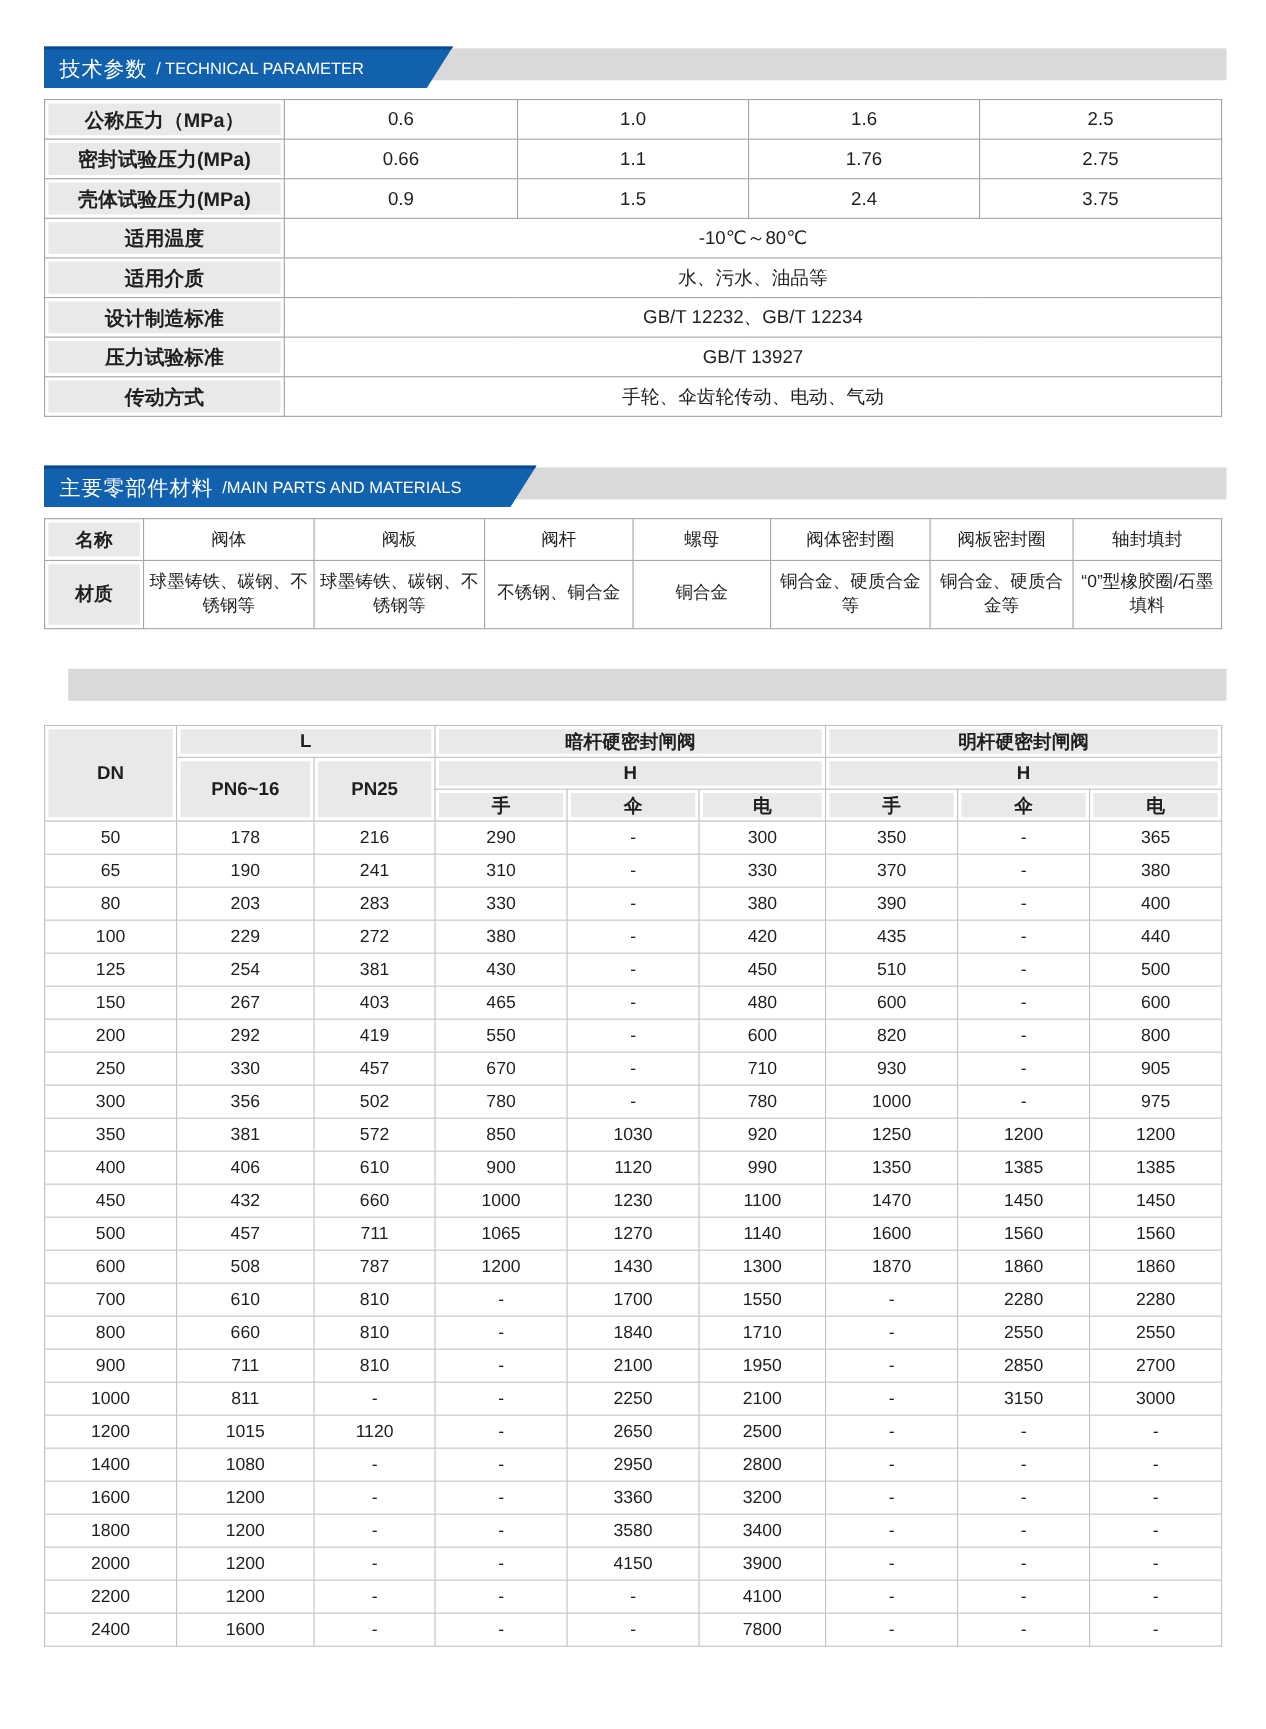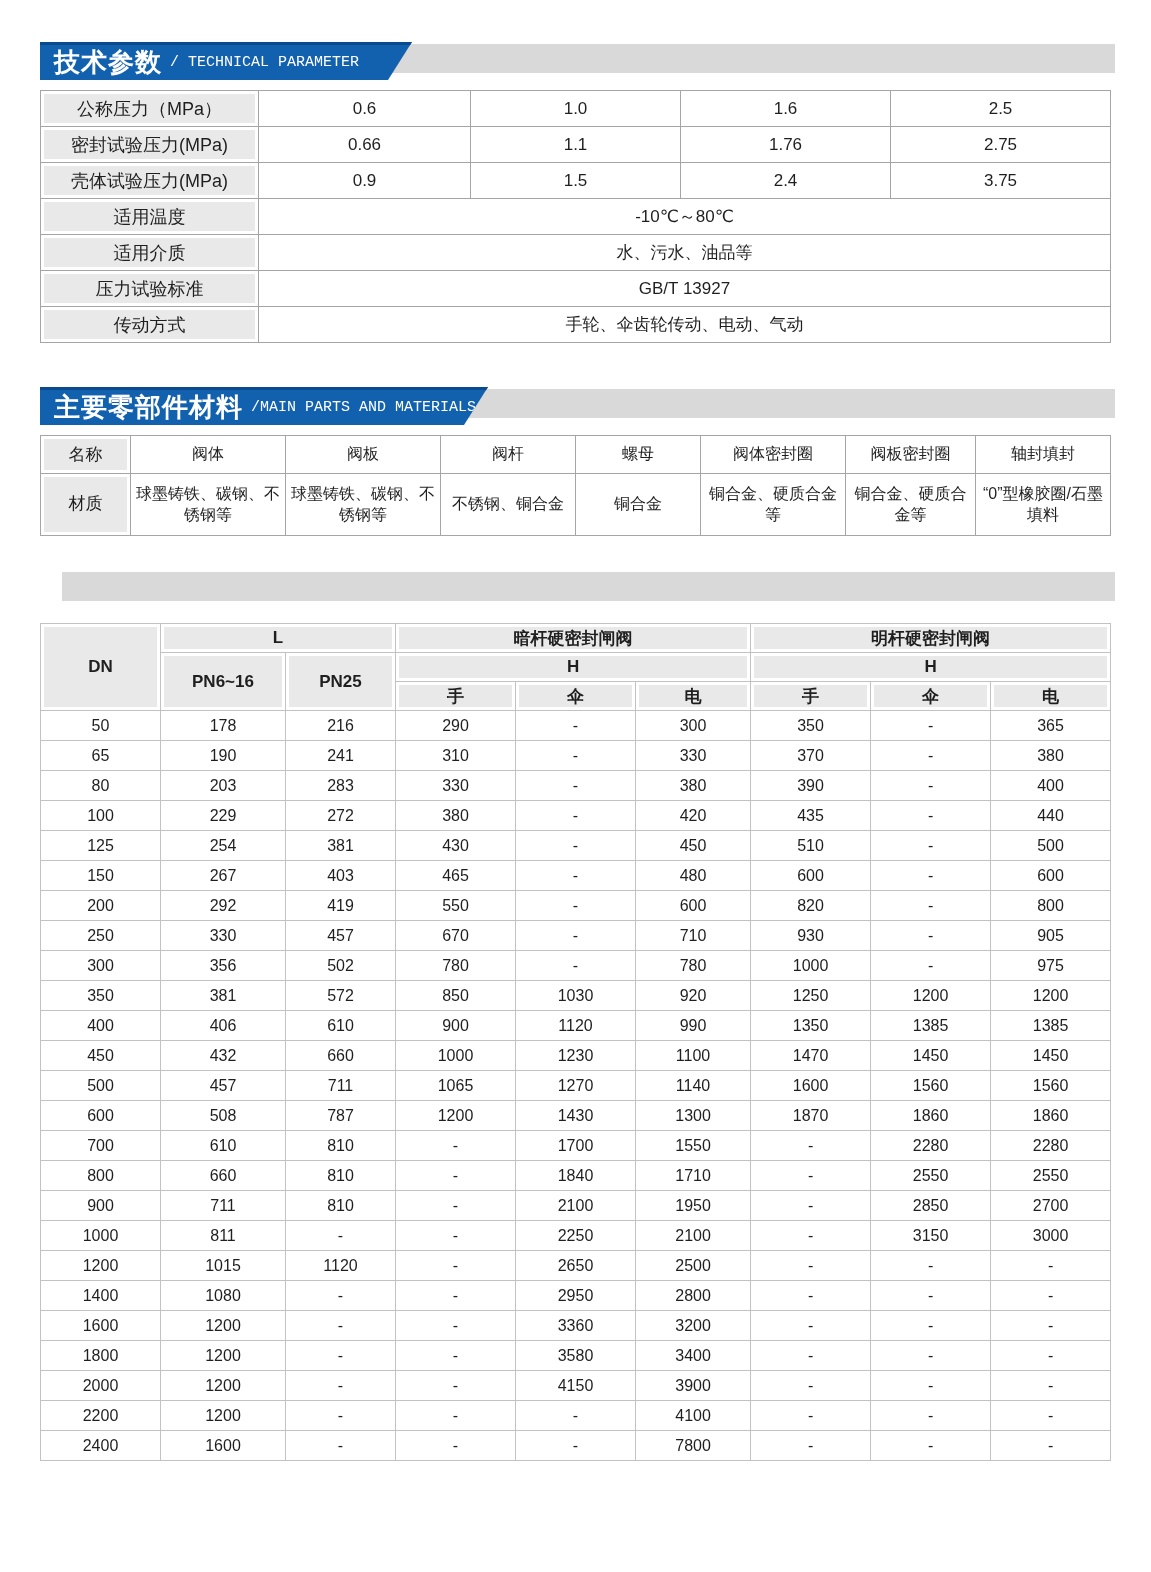--- a/index.html
+++ b/index.html
@@ -7,31 +7,31 @@
   body{font-family:"Liberation Sans","DejaVu Sans",sans-serif;color:#1f1f1f;}
   .page{position:relative;width:1151px;height:1572px;background:#fff;overflow:hidden;}
   .content{position:absolute;left:40px;top:0;width:1070px;}
 
   
   .banner{position:relative;height:38px;}
   .banner .gray{position:absolute;left:22px;right:-5px;top:2px;height:29px;background:var(--gray-bar,#d9d9d9);}
   .banner .blue{position:absolute;left:0;top:0;height:38px;background:var(--blue,#1261af);
     clip-path:polygon(0 0,100% 0,calc(100% - 24px) 100%,0 100%);
     display:flex;align-items:center;padding:0 44px 0 14px;border-top:3px solid var(--blue-dark,#0c4a8f);color:#fff;white-space:nowrap;}
-  .banner .zh{font-size:26px;font-weight:bold;letter-spacing:1px;}
-  .banner .en{font-size:15px;margin-left:8px;font-family:Liberation Mono, monospace;}
+  .banner .zh{font-size:19px;font-weight:normal;letter-spacing:1px;}
+  .banner .en{font-size:15px;margin-left:8px;}
   .banner.first{margin-top:42px;}
   .banner.second{margin-top:44px;}
   .banner.third{margin-top:34px;}
   .b1{width:372px;} .b2{width:448px;} .b3{width:492px;}
 
   
   .grid{border-collapse:collapse;table-layout:fixed;width:1070px;}
   .grid td,.grid th{text-align:center;vertical-align:middle;padding:2px 4px;overflow:hidden;}
-  .glabel{background:var(--cell-gray,#e9e9e9);box-shadow:inset 0 0 0 3px #fff;font-weight:normal;margin-top:36px;}
+  .glabel{background:var(--cell-gray,#e9e9e9);box-shadow:inset 0 0 0 3px #fff;font-weight:bold;margin-top:36px;}
 
   .tech{margin-top:10px;}
   .tech td{border:1px solid #a5a5a5;font-size:17px;height:36px;}
   .tech td.glabel{font-size:18px;}
 
   .mats{margin-top:10px;}
   .mats td{border:1px solid #a5a5a5;font-size:16px;}
   .mats tr.name-row td{height:38px;}
   .mats tr.mat-row td{height:62px;line-height:1.3;}
   .mats td.glabel{font-size:17px;}
@@ -85,20 +85,24 @@
             <td>2.4</td>
             <td>3.75</td>
           </tr>
           <tr>
             <td class="glabel">适用温度</td>
             <td colspan="4">-10℃～80℃</td>
           </tr>
           <tr>
             <td class="glabel">适用介质</td>
             <td colspan="4">水、污水、油品等</td>
+          </tr>
+          <tr>
+            <td class="glabel">设计制造标准</td>
+            <td colspan="4">GB/T 12232、GB/T 12234</td>
           </tr>
           <tr>
             <td class="glabel">压力试验标准</td>
             <td colspan="4">GB/T 13927</td>
           </tr>
           <tr>
             <td class="glabel">传动方式</td>
             <td colspan="4">手轮、伞齿轮传动、电动、气动</td>
           </tr>
         </tbody>

